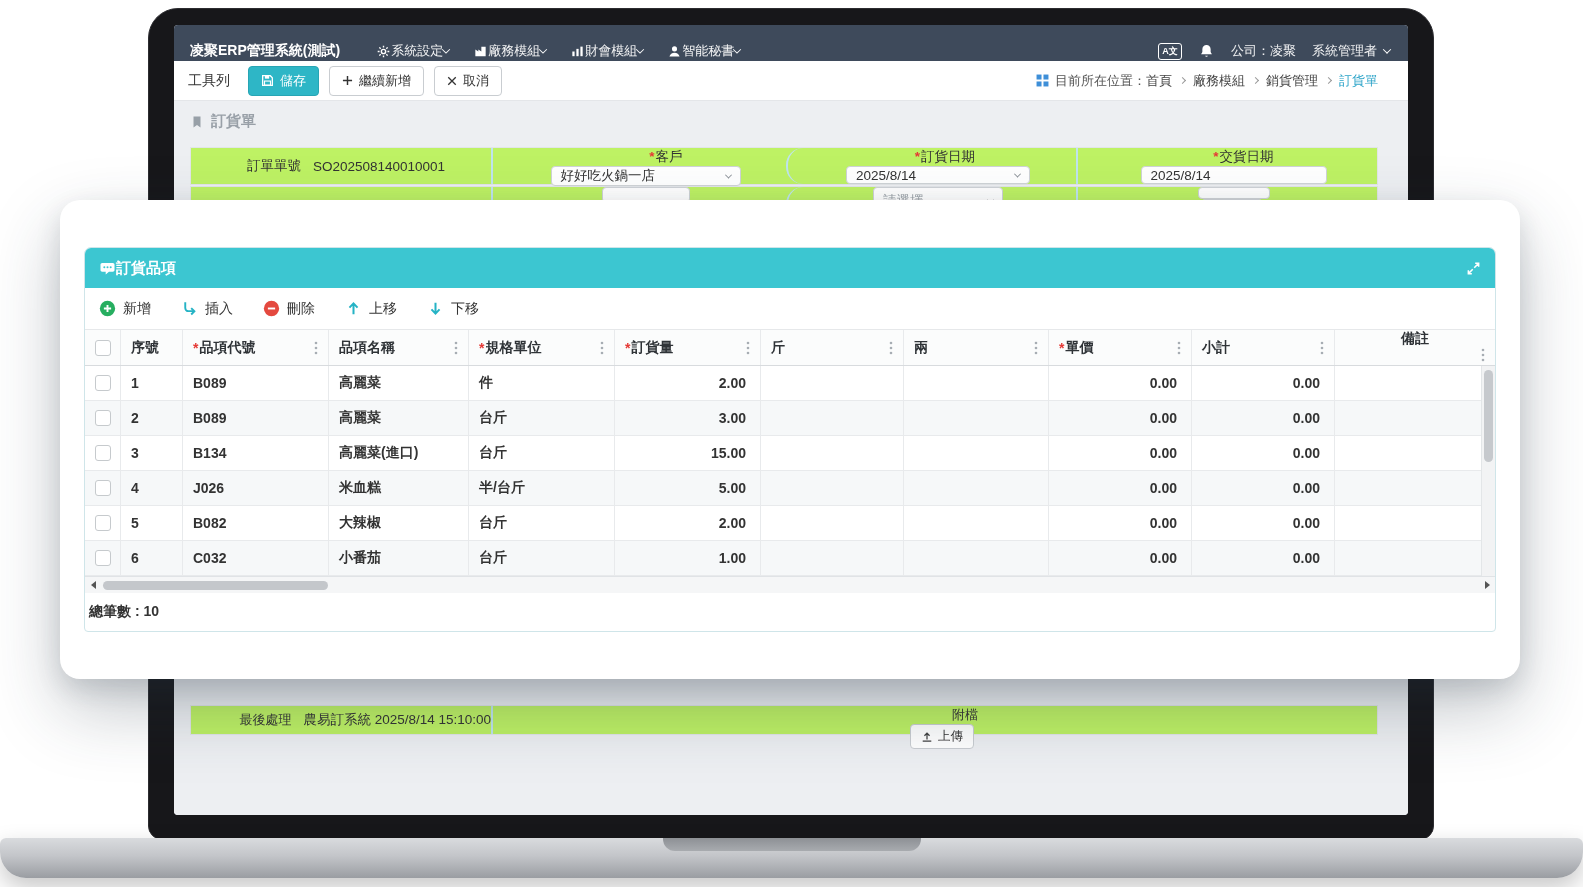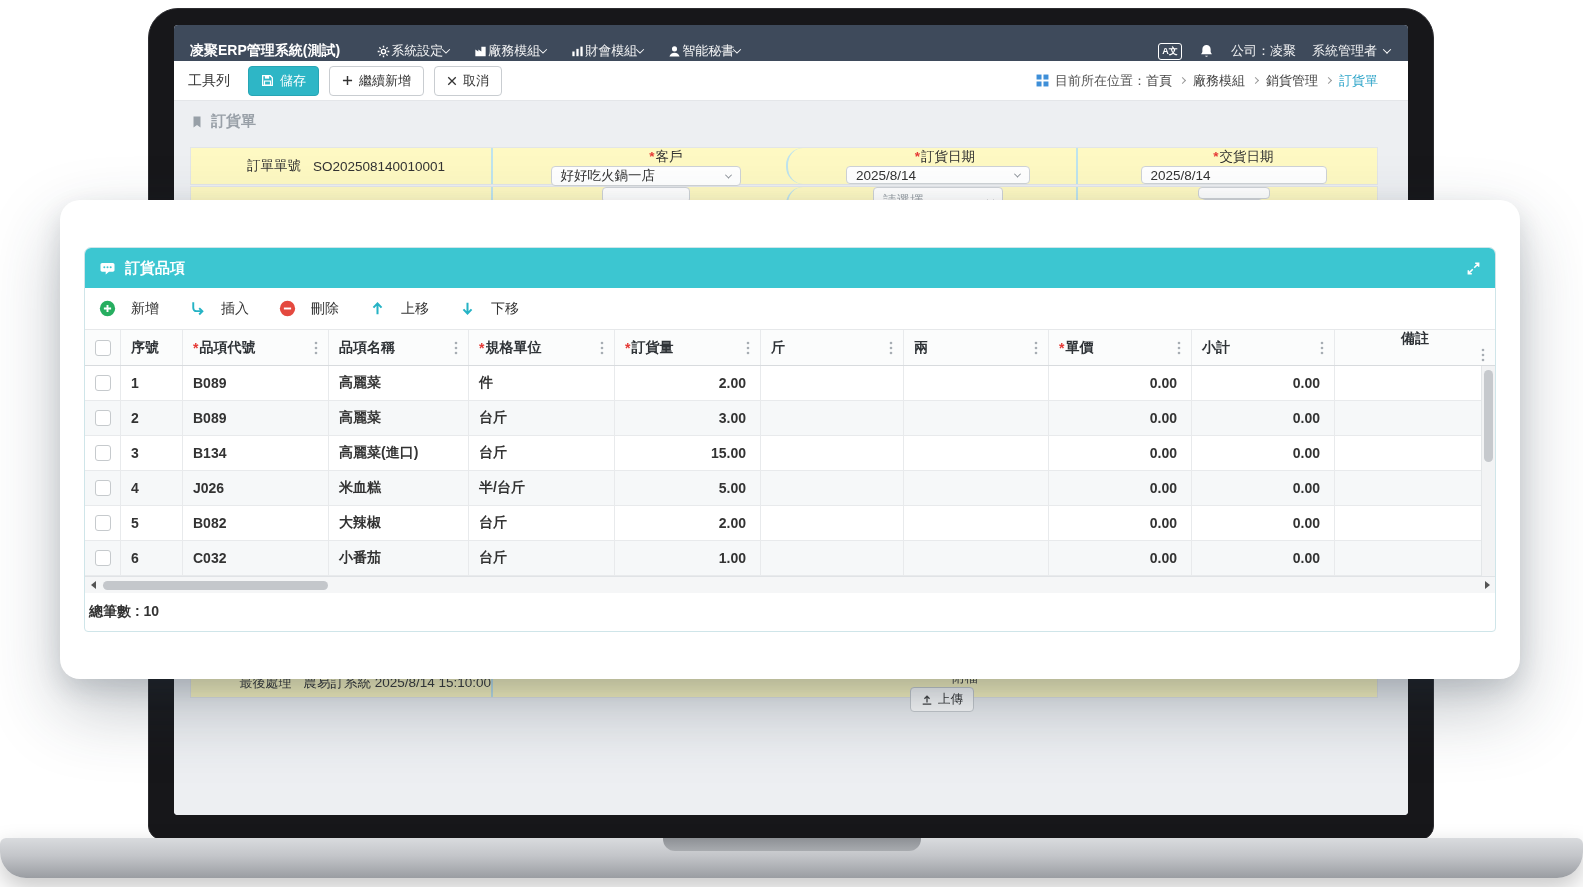--- a/index.html
+++ b/index.html
@@ -45,54 +45,54 @@
   .crumb-prefix { margin-left:6px; color:#555; }
   .crumb-item { color:#444; cursor:pointer; }
   .crumb-item.active { color:#2aa3c8; }
   .crumb-sep { display:inline-block; width:5px; height:5px; border-right:1.4px solid #999;
                border-bottom:1.4px solid #999; transform:rotate(-45deg); margin:0 8px; }
 
   
   .content { position:absolute; left:0; top:76px; right:0; bottom:0; background:#edeff2; }
   .sec-title { position:absolute; left:16px; top:87px; display:flex; align-items:center; gap:7px;
                font-size:15px; color:#99a0a8; font-weight:bold; }
-  .frow { position:absolute; left:16px; width:1188px; height:38px; background:#fef9c3;
+  .frow { position:absolute; left:16px; width:1188px; height:38px; background:#bef264;
           border:1px solid #e2e5e8; display:flex; align-items:stretch;justify-content:space-between; }
   .frow1 { top:122px; } .frow2 { top:161px; }
   .fgroup { display:flex; align-items:center; }
   .fgroup + .fgroup { border-left:2px solid #bfe4ee;flex-direction:column; }
   .g1 { width:300px; } .g2 { width:295px; } .g3 { width:290px;border-radius:17px; } .g4 { flex:1; }
   .flabel { font-size:13.5px; color:#333; text-align:right; white-space:nowrap; }
   .g1 .flabel { width:110px; } .g2 .flabel { width:86px; } .g3 .flabel { width:86px; } .g4 .flabel { width:92px; }
   .req { color:#e53935; margin-right:1px; font-weight:bold; }
   .fvalue { font-size:13.5px; color:#333; margin-left:12px; white-space:nowrap; }
   .fselect, .finput { margin-left:12px; height:28px; border:1px solid #cfd3d7; border-radius:4px;
            background:#fff; display:flex; align-items:center; padding:0 9px; font-size:13.5px; color:#333; cursor:pointer; }
   .fcaret { margin-left:auto; width:5px; height:5px; border-right:1.5px solid #8a9096;
             border-bottom:1.5px solid #8a9096; transform:rotate(45deg) translate(-1px,-1px); }
   .placeholder { color:#9aa0a6; }
   .mini-btn { width:26px; height:26px; background:#2eb6c6; border:1px solid #27a5b4; border-radius:4px;
               margin-left:8px; cursor:pointer; }
-  .frow-footer { top:643px; height:30px; }
+  .frow-footer { top:680px; height:30px; }
   .frow-footer .flabel { font-size:13px; }
   .upload-btn { display:inline-flex; align-items:center; gap:5px; margin-left:14px; border:1px solid #c9cdd1;
                 border-radius:4px; background:#fff; padding:3px 10px; font-size:12.5px; color:#333; cursor:pointer; }
 
   
   .modal { position:absolute; left:60px; top:200px; width:1460px; background:#fff; border-radius:20px;
            padding:47px 24px; z-index:10;
            box-shadow:0 30px 70px rgba(40,55,70,.28), 0 10px 25px rgba(40,55,70,.15); }
   .panel { border:1px solid #cfe5e9; border-radius:7px 7px 4px 4px; background:#fff; }
   .phead { height:40px; background:#3cc6d1; border-radius:6px 6px 0 0; display:flex; align-items:center;
            padding:0 14px; color:#fff; }
-  .phead-title { font-size:15px; font-weight:bold; margin-left:9px; }
+  .phead-title { font-size:15px; font-weight:bold; }
   .expand { margin-left:auto; cursor:pointer; display:flex; }
   .ptool { height:42px; display:flex; align-items:center; gap:30px; padding:0 14px;
            border-bottom:1px solid #e6e8ea; background:#fff; }
-  .tool { display:flex; align-items:center; gap:15px; font-size:14px; color:#333; cursor:pointer; }
+  .tool { display:flex; align-items:center; gap:7px; font-size:14px; color:#333; cursor:pointer; }
 
   
   .grid { position:relative; width:100%; }
   .g-head { display:flex; height:36px; background:#fbfcfc; border-bottom:1px solid #d8dbde; }
   .g-head .cell { font-weight:bold; color:#2f3337; }
   .g-body { width:1396px; }
   .g-row { display:flex; height:35px; border-bottom:1px solid #e8eaec; background:#fff; cursor:pointer; }
   .g-row:nth-child(even) { background:#f6f8f9; }
   .cell { display:flex; align-items:center; padding:0 10px; font-size:14px; color:#333; font-weight:600;
           border-right:1px solid #e8eaec; height:100%; overflow:hidden; white-space:nowrap; }

